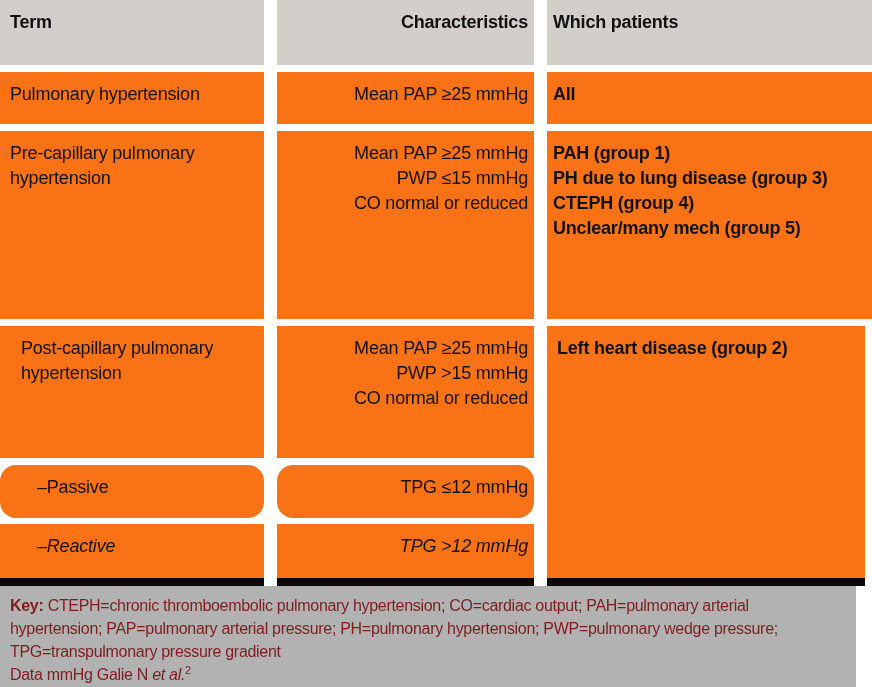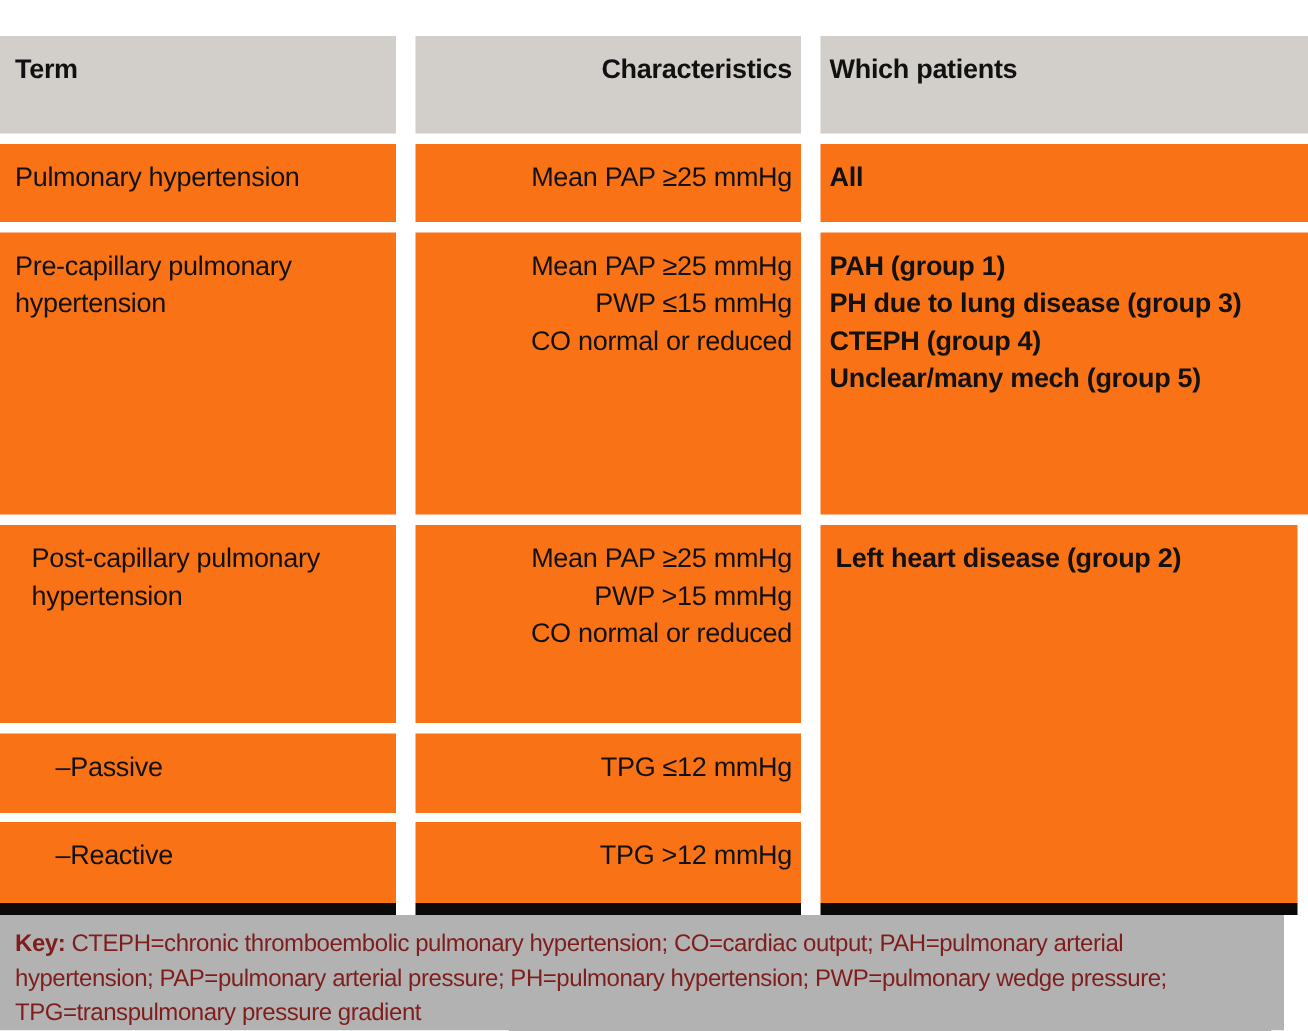--- a/index.html
+++ b/index.html
@@ -14,21 +14,20 @@
     background: #ffffff;
     font-family: "Liberation Sans", sans-serif;
     color: #111111;
   }
   .grid {
     display: grid;
     grid-template-columns: 264px 13px 257px 13px 325px;
     grid-template-rows: 65px 7px 52px 7px 188px 7px 132px 7px 53px 6px 54px 8px;
     width: 692px;
     background: #ffffff;
-    margin-top: 24px;
   }
   .cell {
     background: #f97316;
     font-size: 18px;
     line-height: 25px;
     letter-spacing: -0.2px;
     padding: 10px 6px 0 10px;
     box-sizing: border-box;
     color: #111111;
   }
@@ -43,22 +42,22 @@
     margin-right: 7px;
     margin-bottom: 8px;
   }
   .c1 { grid-column: 1; }
   .c2 { grid-column: 3; text-align: right; }
   .c3 { grid-column: 5; font-weight: bold; }
   .r1 { grid-row: 1; }
   .r3 { grid-row: 3; }
   .r5 { grid-row: 5; }
   .r7 { grid-row: 7; padding-left: 21px; }
-  .r9 { grid-row: 9; }
-  .r11 { grid-row: 11; }
+  .r9 { grid-row: 9; border-radius: 16px; }
+  .r11 { grid-row: 11; font-style: italic; }
   .bar {
     grid-row: 12;
     background: #0a0a0a;
   }
   .bar.c3 { margin-right: 7px; }
   .footer {
     width: 856px;
     height: 101px;
     background: #b2b2b2;
     box-sizing: border-box;

